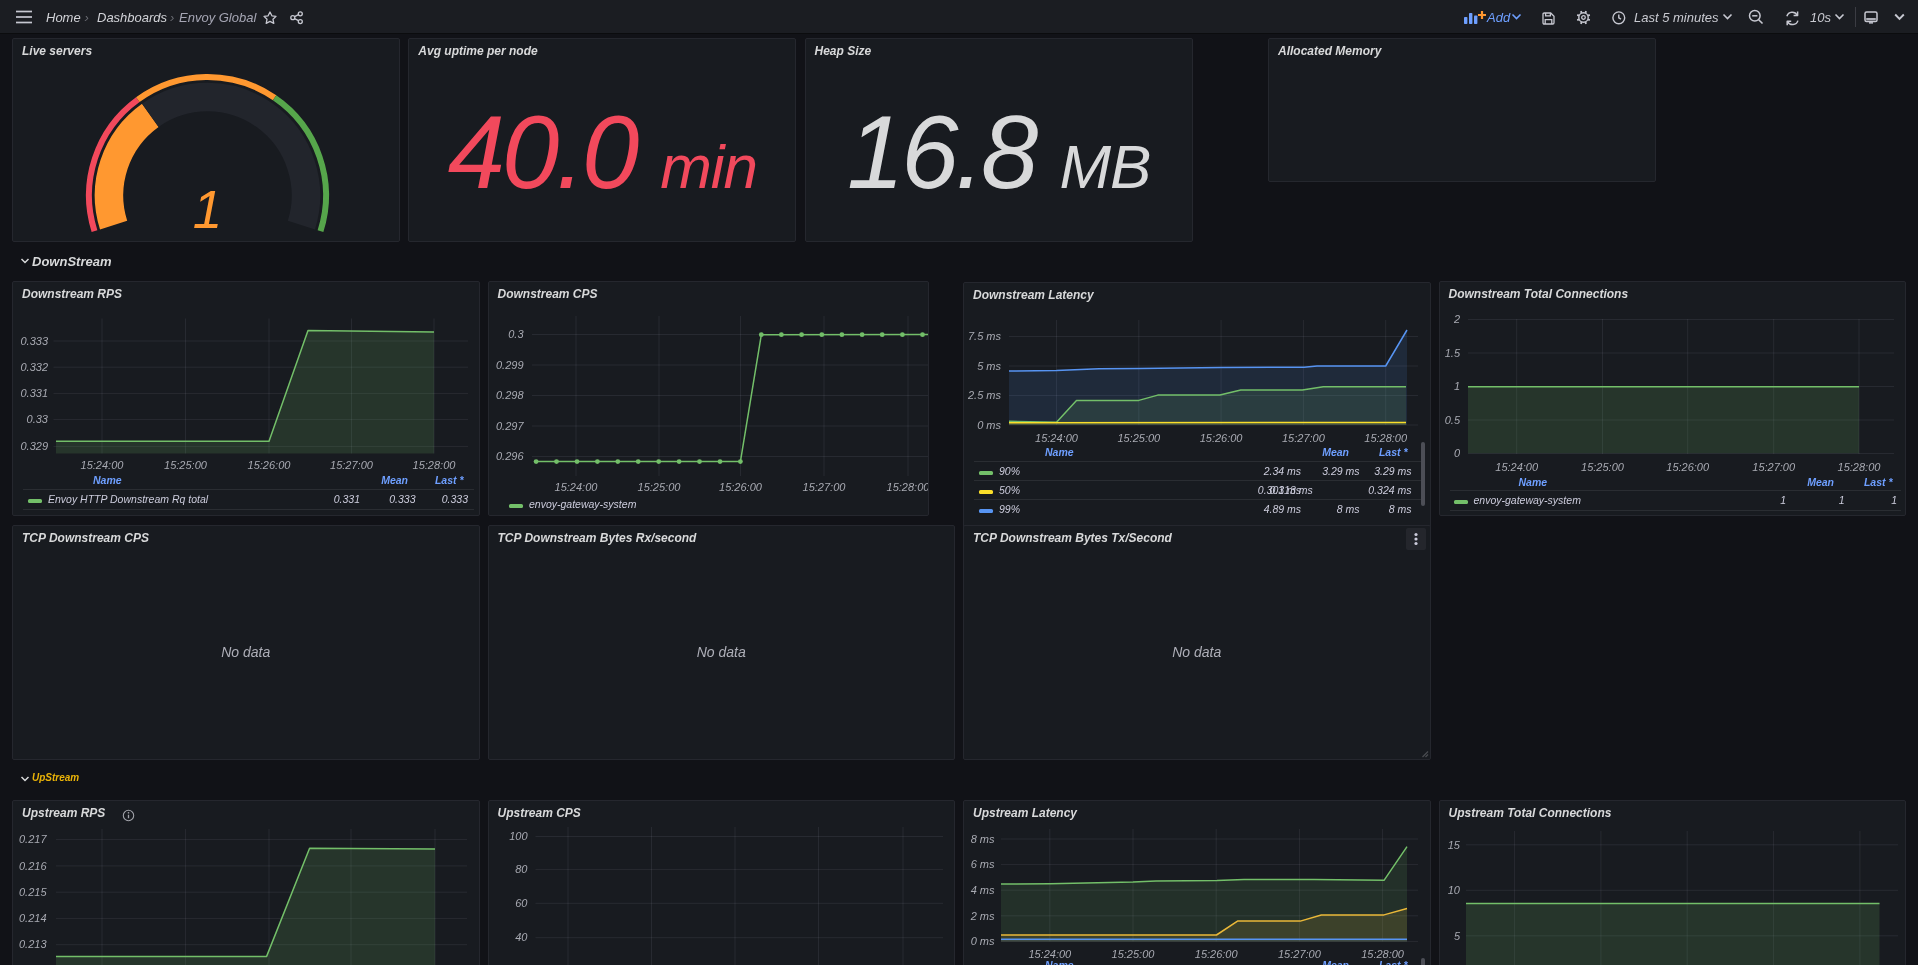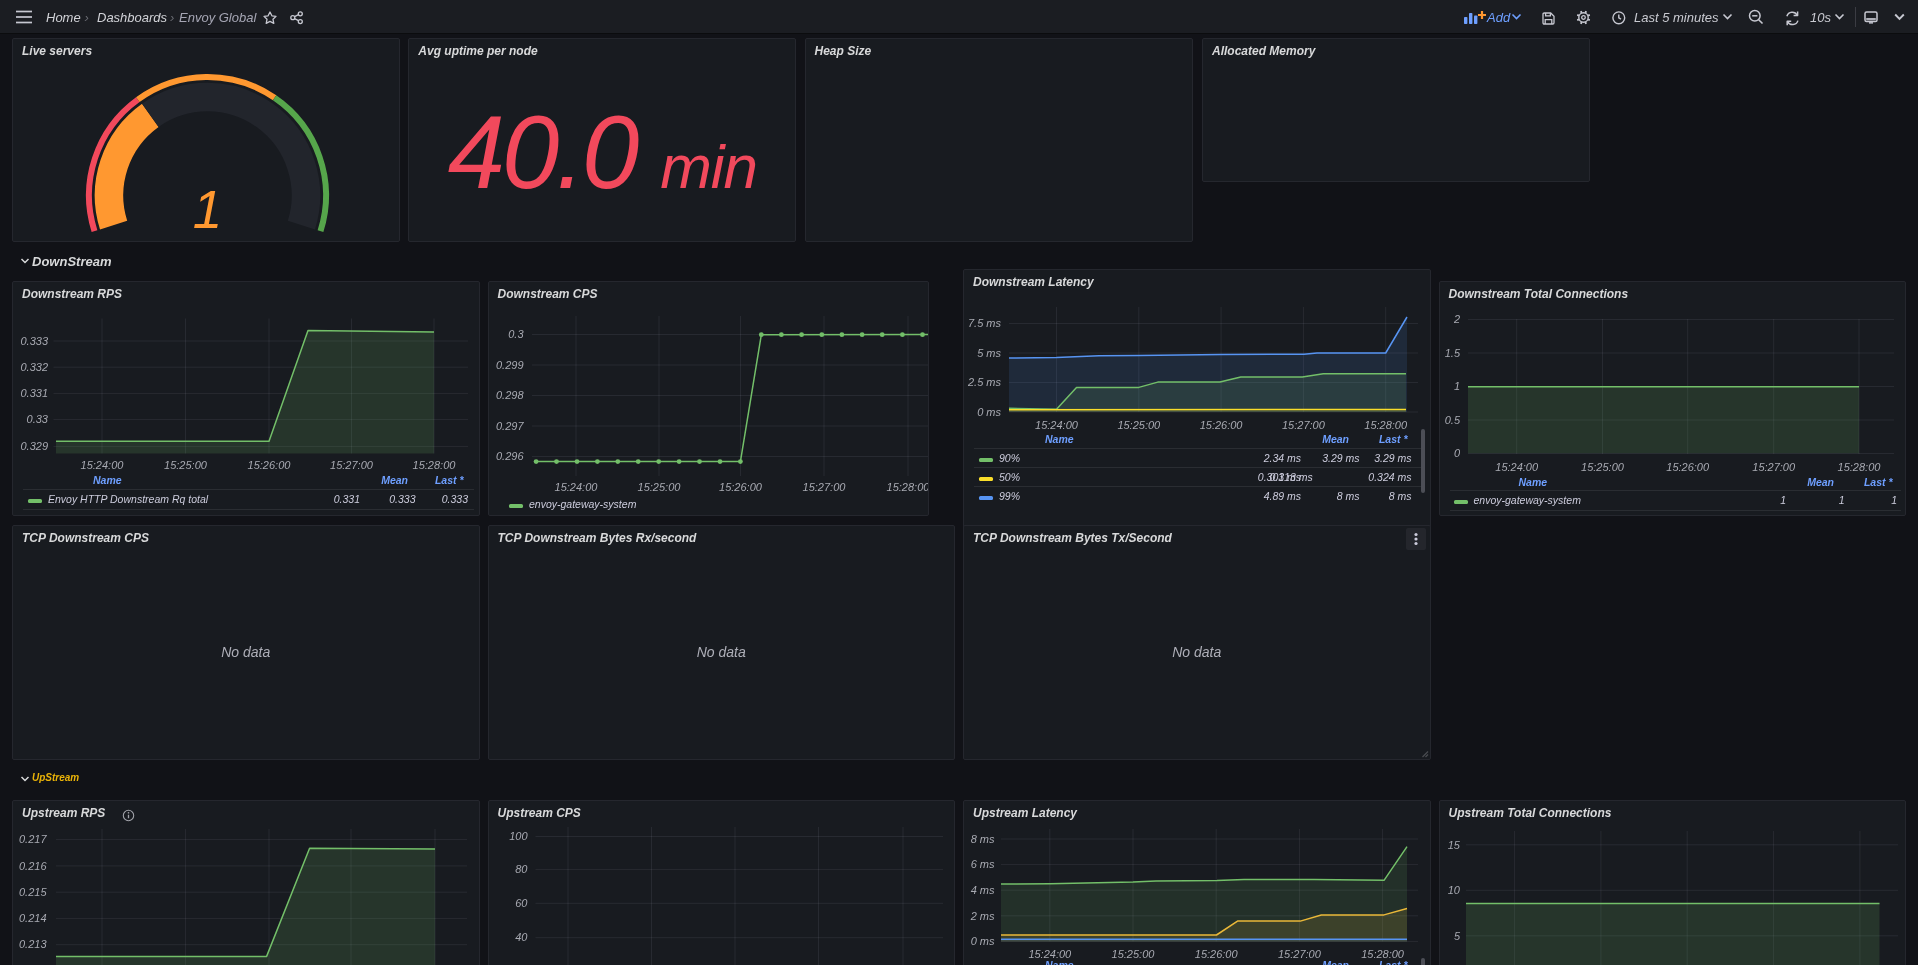--- a/index.html
+++ b/index.html
@@ -124,22 +124,23 @@
         <path d="M 137.3 76.3 A 98.5 98.5 0 0 1 288.4 186.1" fill="none" stroke="#22252c" stroke-width="28.5"></path>
         <text x="194.5" y="189" text-anchor="middle" font-size="53" font-weight="500" fill="#ff9830">1</text>
       </svg>
     </div>
     <div class="panel" style="left:408.3px;top:38px;width:388.2px;height:204px">
       <div class="ptitle">Avg uptime per node</div>
       <div class="statval" style="top:62px;color:#f2495c"><span class="big">40.0</span><span class="unit">min</span></div>
     </div>
     <div class="panel" style="left:804.5px;top:38px;width:388.3px;height:204px">
       <div class="ptitle">Heap Size</div>
-    </div>
-    <div class="panel" style="left:1202px;top:38px;width:388.2px;height:144px">
+      <div class="statval" style="top:62px;color:#d8d9da"><span class="big">16.8</span><span class="unit">MB</span></div>
+    </div>
+    <div class="panel" style="left:1268px;top:38px;width:388.2px;height:144px">
       <div class="ptitle">Allocated Memory</div>
     </div>
     <div class="panel" style="left:12px;top:281px;width:467.5px;height:235px">
       <div class="ptitle">Downstream RPS</div>
       <svg class="chart" width="466" height="233" style="font-family:'Liberation Sans',sans-serif">
         <line x1="40.5" y1="59" x2="455" y2="59" stroke="rgba(204,204,220,0.09)" stroke-width="1"></line>
         <line x1="40.5" y1="85.2" x2="455" y2="85.2" stroke="rgba(204,204,220,0.09)" stroke-width="1"></line>
         <line x1="40.5" y1="111.4" x2="455" y2="111.4" stroke="rgba(204,204,220,0.09)" stroke-width="1"></line>
         <line x1="40.5" y1="137.6" x2="455" y2="137.6" stroke="rgba(204,204,220,0.09)" stroke-width="1"></line>
         <line x1="40.5" y1="164.4" x2="455" y2="164.4" stroke="rgba(204,204,220,0.09)" stroke-width="1"></line>
@@ -215,21 +216,21 @@
         <circle cx="352.9" cy="52.7" r="2.4" fill="#73bf69"></circle>
         <circle cx="373.1" cy="52.7" r="2.4" fill="#73bf69"></circle>
         <circle cx="393.2" cy="52.7" r="2.4" fill="#73bf69"></circle>
         <circle cx="413.4" cy="52.7" r="2.4" fill="#73bf69"></circle>
         <circle cx="433.5" cy="52.7" r="2.4" fill="#73bf69"></circle>
         <circle cx="449.5" cy="52.7" r="2.4" fill="#73bf69"></circle>
       </svg>
       <div class="sw" style="left:20.5px;top:222px;background:#73bf69"></div>
       <div class="lt" style="left:40.5px;top:216px">envoy-gateway-system</div>
     </div>
-    <div class="panel" style="left:963px;top:269px;width:467.5px;height:281px">
+    <div class="panel" style="left:963px;top:282px;width:467.5px;height:281px">
       <div class="ptitle">Downstream Latency</div>
       <svg class="chart" width="466" height="233" style="font-family:'Liberation Sans',sans-serif">
         <line x1="45" y1="53.5" x2="454" y2="53.5" stroke="rgba(204,204,220,0.09)" stroke-width="1"></line>
         <line x1="45" y1="83" x2="454" y2="83" stroke="rgba(204,204,220,0.09)" stroke-width="1"></line>
         <line x1="45" y1="112.5" x2="454" y2="112.5" stroke="rgba(204,204,220,0.09)" stroke-width="1"></line>
         <line x1="45" y1="142" x2="454" y2="142" stroke="rgba(204,204,220,0.09)" stroke-width="1"></line>
         <line x1="92.5" y1="37" x2="92.5" y2="142" stroke="rgba(204,204,220,0.09)" stroke-width="1"></line>
         <line x1="174.8" y1="37" x2="174.8" y2="142" stroke="rgba(204,204,220,0.09)" stroke-width="1"></line>
         <line x1="257.1" y1="37" x2="257.1" y2="142" stroke="rgba(204,204,220,0.09)" stroke-width="1"></line>
         <line x1="339.4" y1="37" x2="339.4" y2="142" stroke="rgba(204,204,220,0.09)" stroke-width="1"></line>

